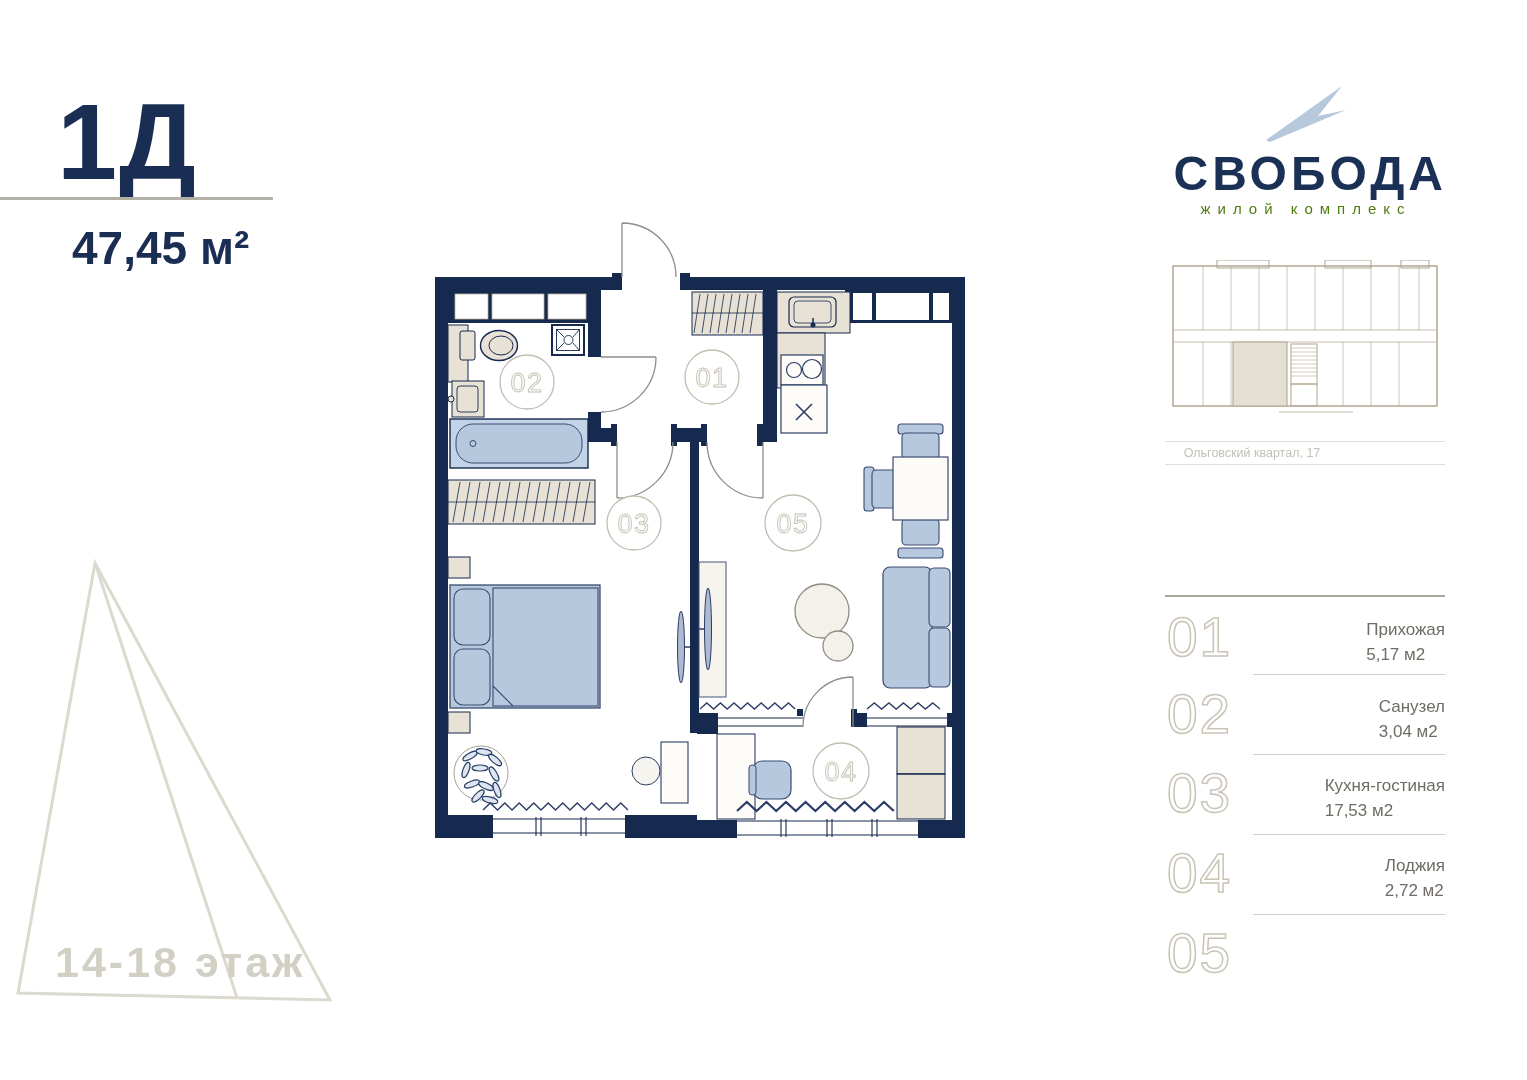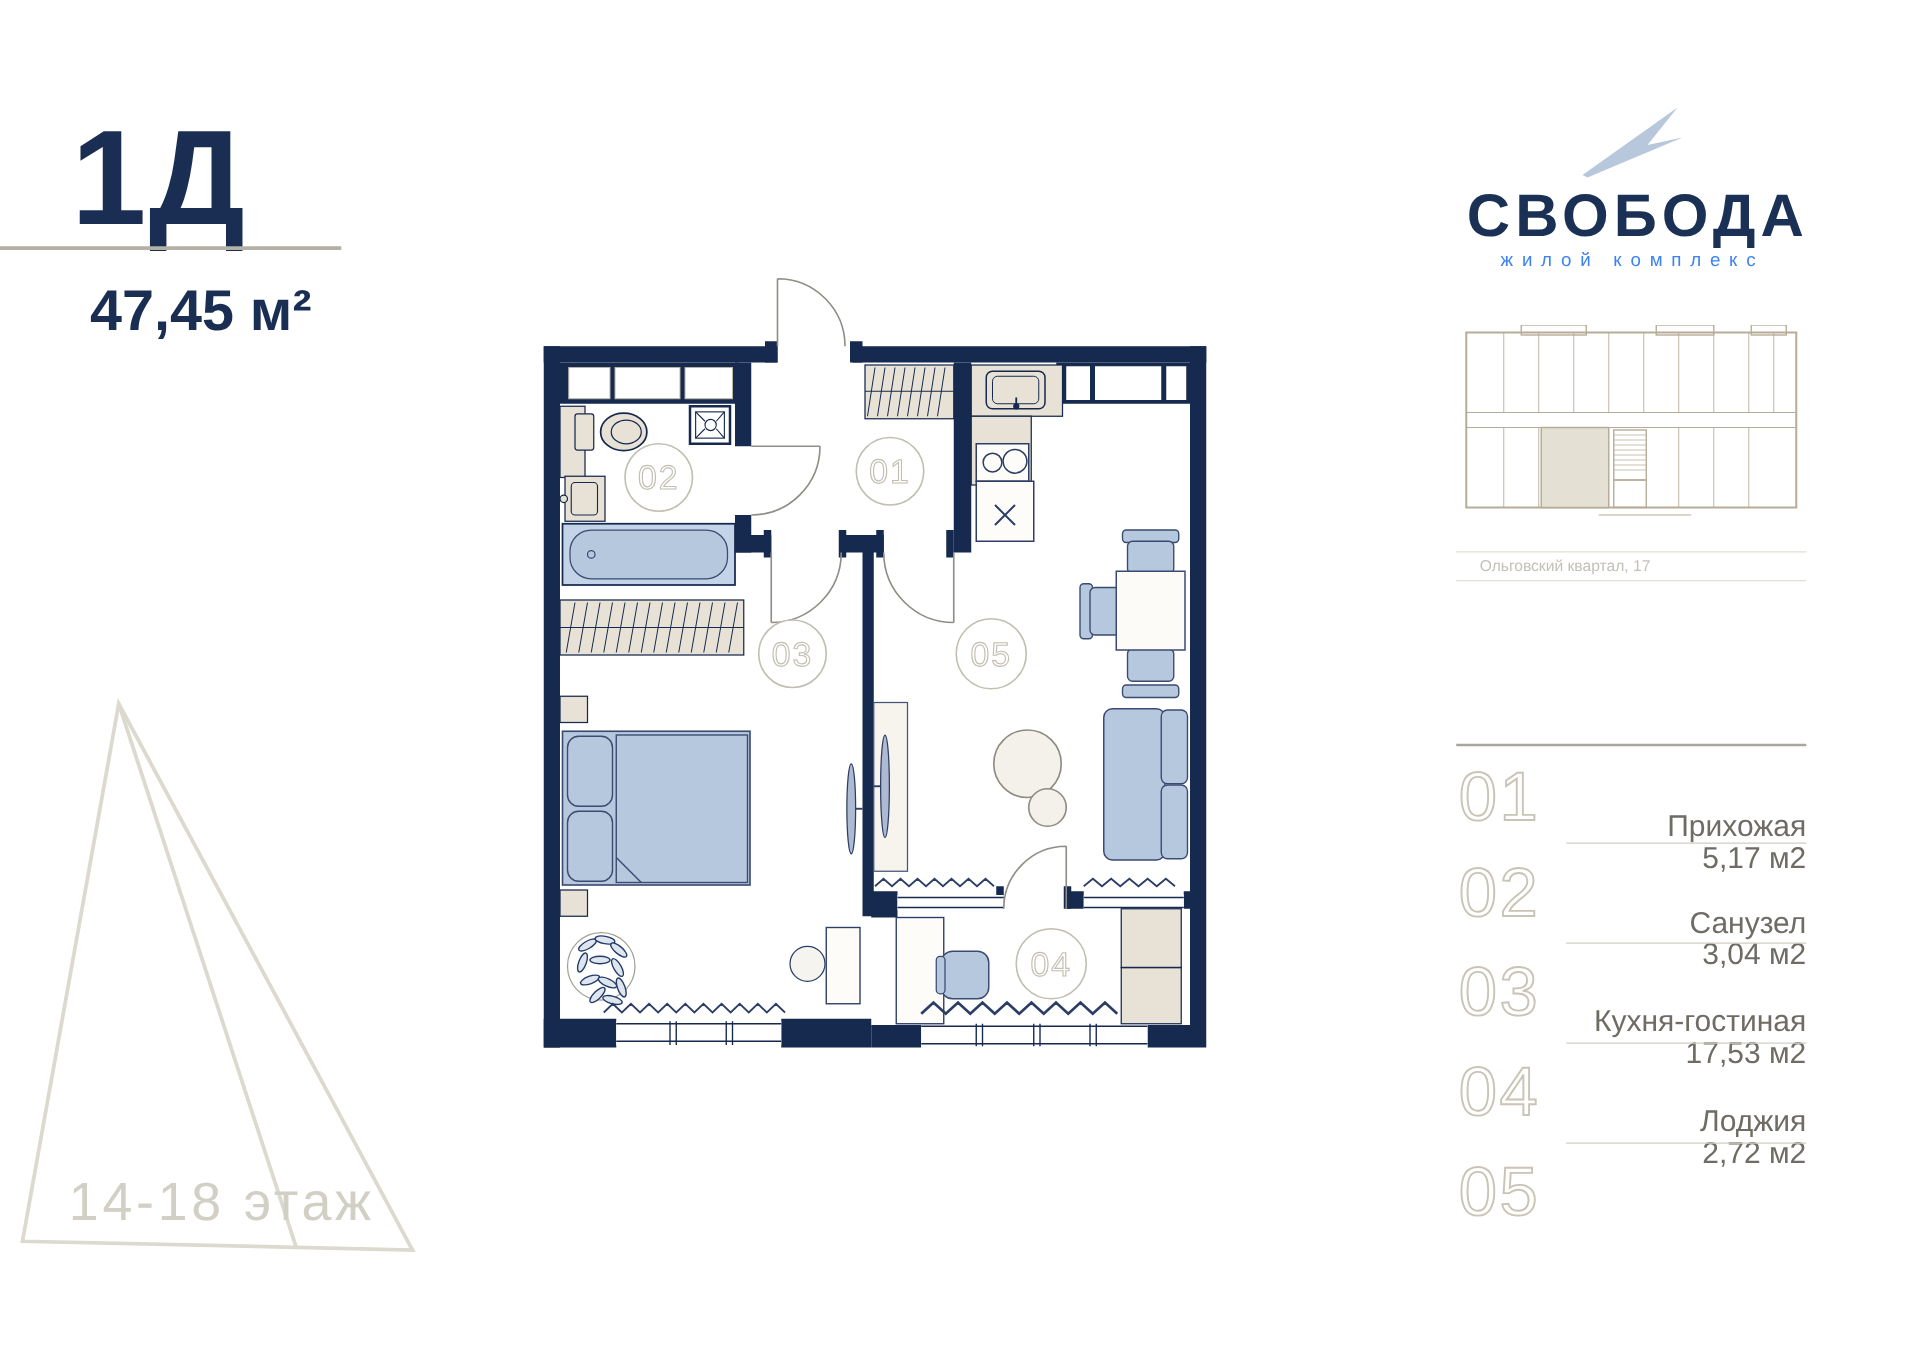--- a/index.html
+++ b/index.html
@@ -5,43 +5,43 @@
   html,body{margin:0;padding:0;background:#ffffff;}
   .page{position:relative;width:1527px;height:1080px;background:#ffffff;overflow:hidden;
         font-family:"Liberation Sans", sans-serif;}
   
   .unit-code{position:absolute;left:57px;top:88px;font-size:108px;line-height:108px;
              font-weight:700;color:#1a2d52;letter-spacing:2px;}
   .unit-rule{position:absolute;left:0;top:197px;width:273px;height:3px;background:#b3b0a5;}
   .unit-area{position:absolute;left:72px;top:221px;font-size:46px;font-weight:700;color:#1a2d52;}
   
   .deco-svg{position:absolute;left:0px;top:550px;}
-  .floor-label{position:absolute;left:55px;top:938px;font-size:43px;font-weight:400;
+  .floor-label{position:absolute;left:55px;top:938px;font-size:43px;font-weight:700;
                color:#d2cfc4;letter-spacing:3px;}
   
   .logo-swoosh{position:absolute;left:1256px;top:84px;}
   .logo-name{position:absolute;left:1165px;top:146px;width:282px;text-align:right;
              font-size:48px;font-weight:700;color:#1b3055;letter-spacing:4px;}
   .logo-sub{position:absolute;left:1165px;top:200px;width:282px;text-align:center;
-            font-size:15px;color:#3b82f6;letter-spacing:7px;}
+            font-size:15px;color:#4d7c0f;letter-spacing:7px;}
   .building-svg{position:absolute;left:1163px;top:260px;}
   .caption-line{position:absolute;left:1165px;width:280px;height:1px;background:#e1ded5;}
   .building-caption{position:absolute;left:1112px;top:446px;width:280px;text-align:center;
                     font-size:12.5px;color:#c3c0b7;}
   .apt-type{position:absolute;left:1165px;top:517px;width:280px;text-align:right;
             font-size:27.5px;line-height:30px;font-weight:700;color:#1a2d52;}
   .apt-rule{position:absolute;left:1165px;top:595px;width:280px;height:2px;background:#a9a69b;}
   .room-row{position:absolute;left:1165px;width:280px;height:76px;}
   .room-num{position:absolute;left:2px;top:0;font-size:55px;line-height:58px;
             letter-spacing:2px;color:#c9c4b5;}
   @supports (-webkit-text-stroke: 1px #000){
     .room-num{color:#ffffff;-webkit-text-stroke:1.5px #c9c4b5;}
   }
-  .room-info{position:absolute;right:0;top:9px;text-align:right;font-size:24px;
-             line-height:25px;color:#6e6c64;margin-top:32px;}
+  .room-info{position:absolute;right:0;top:9px;font-size:17px;
+             line-height:25px;color:#6e6c64;}
   .room-sep{position:absolute;left:1253px;width:192px;height:1px;background:#d2cec3;}
   
   .plan-svg{position:absolute;left:420px;top:215px;}
   .plan-circle-text{font-family:"Liberation Sans",sans-serif;font-size:27px;letter-spacing:1.5px;
                     fill:none;stroke:#c2beb0;stroke-width:0.9px;text-anchor:middle;}
 </style>
 </head>
 <body>
 
 <div class="page">

